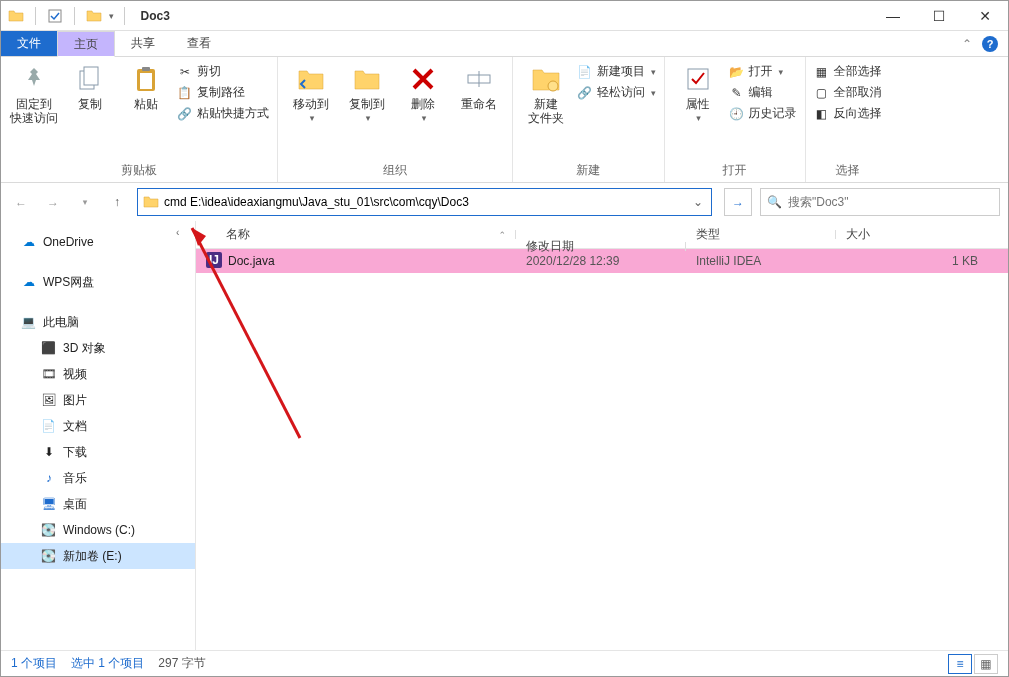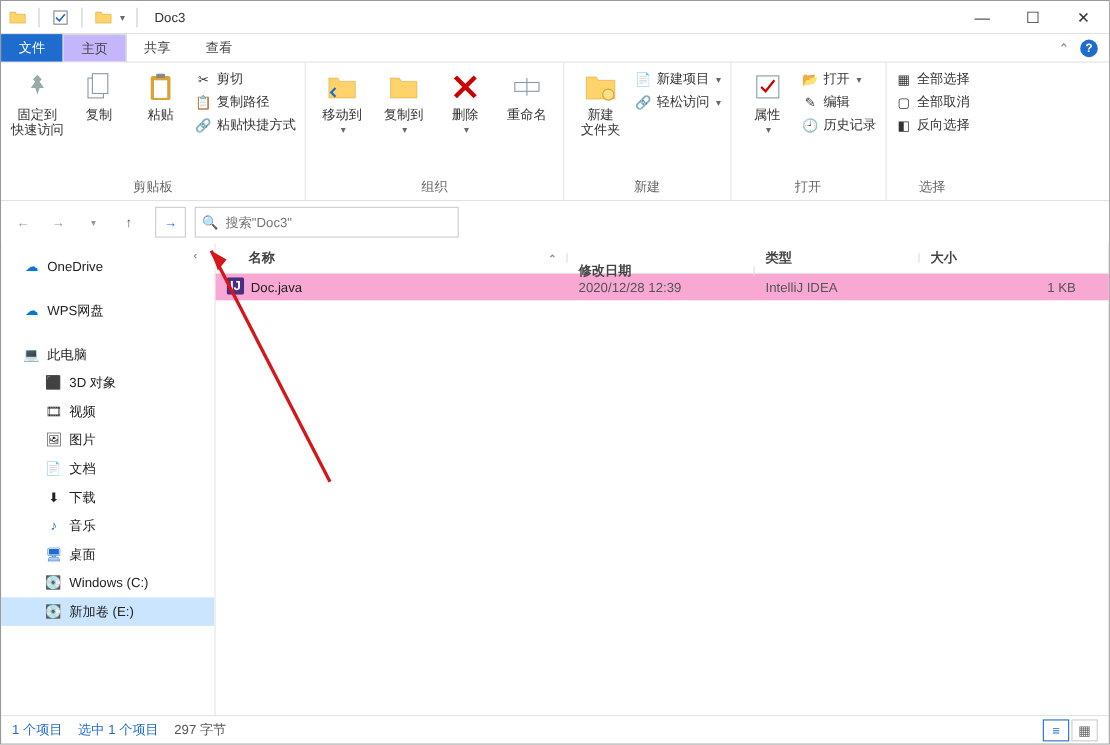--- a/index.html
+++ b/index.html
@@ -4,21 +4,21 @@
 <style>
   * { box-sizing: border-box; margin: 0; padding: 0; font-family: "Microsoft YaHei", "Segoe UI", sans-serif; font-size: 12px; }
   body { background: #fff; width: 1009px; height: 677px; overflow: hidden; position: relative; }
   .window { width: 1009px; height: 677px; display: flex; flex-direction: column; border: 1px solid #999; }
 
   
   .titlebar { height: 30px; display: flex; align-items: center; background: #fff; border-bottom: 1px solid #e0e0e0; }
   .titlebar .qat { display: flex; align-items: center; padding: 0 6px; gap: 6px; }
   .titlebar .qat .ico { width: 18px; height: 18px; display:flex;align-items:center;justify-content:center;}
   .titlebar .sep { width: 1px; height: 18px; background: #ccc; margin: 0 4px; }
-  .titlebar .title { padding-left: 6px; color: #333; }
+  .titlebar .title { padding-left: 6px; color: #333; font-weight: bold; }
   .titlebar .sysbtns { margin-left: auto; display: flex; }
   .titlebar .sysbtns div { width: 46px; height: 30px; display:flex; align-items:center; justify-content:center; color:#333; font-size:14px;}
 
   
   .tabsrow { height: 26px; display:flex; align-items:stretch; background:#fff; border-bottom:1px solid #dadada;}
   .tabsrow .tab { padding: 4px 16px; display:flex;align-items:center; color:#444; cursor:default;}
   .tabsrow .tab.file { background:#1e6cce; color:#fff; }
   .tabsrow .tab.active { border:1px solid #dadada; border-bottom:1px solid #fff; margin-bottom:-1px; background:#c4b5fd;}
   .tabsrow .spacer { flex:1; }
   .tabsrow .helpside { display:flex; align-items:center; padding-right:10px; gap:10px; color:#555;}
@@ -53,21 +53,21 @@
   .sidebar { width:195px; border-right:1px solid #e5e5e5; overflow-y:auto; padding:8px 0; position:relative;}
   .sidebar .item { display:flex; align-items:center; height:26px; padding-left:20px; gap:6px; color:#222; white-space:nowrap;}
   .sidebar .item.child { padding-left:40px;}
   .sidebar .item.sel { background:#cce5ff;}
   .sidebar .item .ic{width:16px;height:16px;display:flex;align-items:center;justify-content:center;}
   .sidebar .sep { height:14px; }
   .sidebar .chev{position:absolute; left:175px; top:6px; width:14px;height:14px;color:#666;font-size:10px;}
 
   .content { flex:1; display:flex; flex-direction:column; position:relative;}
   .cols { height:28px; display:flex; align-items:center; border-bottom:1px solid #e5e5e5; color:#444;}
-  .cols .col { padding:0 10px; position:relative; display:flex;align-items:center;gap:4px;font-weight:bold;}
+  .cols .col { padding:0 10px; position:relative; display:flex;align-items:center;gap:4px;}
   .cols .col.name{flex:0 0 320px;}
   .cols .col.date{flex:0 0 170px;margin-top:24px;}
   .cols .col.type{flex:0 0 150px;}
   .cols .col.size{flex:1; text-align:right; padding-right:30px;}
   .cols .rs{position:absolute;right:0;top:4px;bottom:4px;width:1px;background:#ddd;}
   .row { height:24px; display:flex; align-items:center; background:#f9a8d4; color:#555;}
   .row .cell{padding:0 10px;}
   .row .cell.name{flex:0 0 320px; display:flex;align-items:center;gap:6px; color:#222;}
   .row .cell.date{flex:0 0 170px;}
   .row .cell.type{flex:0 0 150px;}
@@ -297,20 +297,30 @@
       </div>
       <div class="label">选择</div>
     </div>
   </div>
 
   <div class="navbar">
     <div class="navbtn">←</div>
     <div class="navbtn">→</div>
     <div class="navbtn" style="font-size:9px">▾</div>
     <div class="navbtn active">↑</div>
+    <div class="addressbox">
+      <span class="foldic">
+          <svg width="16" height="16" viewBox="0 0 16 16">
+            <path class="folder-svg" d="M1 3h5l1 2h8v8H1z"></path>
+          </svg>
+        </span>
+      <span style="white-space:pre">cmd </span>
+      <input type="text" value="E:\idea\ideaxiangmu\Java_stu_01\src\com\cqy\Doc3" style="">
+      <span class="ddbtn">⌄</span>
+    </div>
     <div class="gobtn">→</div>
     <div class="searchbox">
       <span>🔍</span>
       <input type="text" placeholder="搜索&quot;Doc3&quot;" style="">
     </div>
   </div>
 
   <div class="main">
     <div class="sidebar">
       <span class="chev">‹</span>

